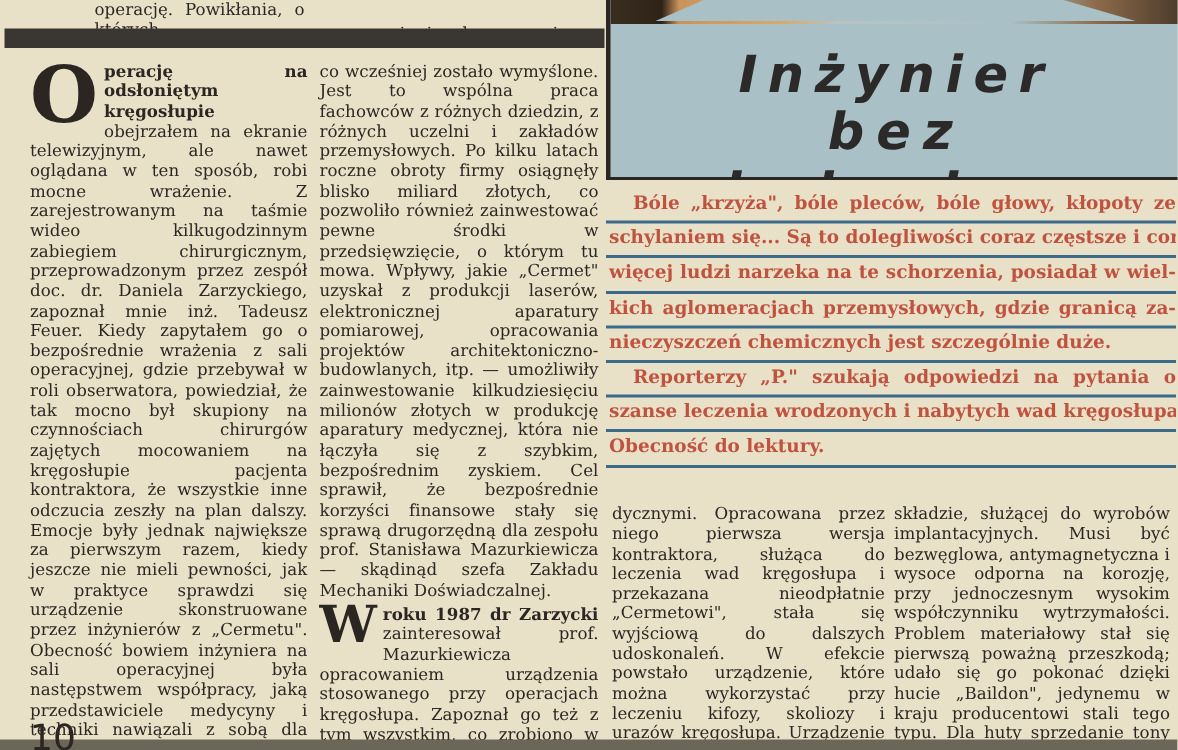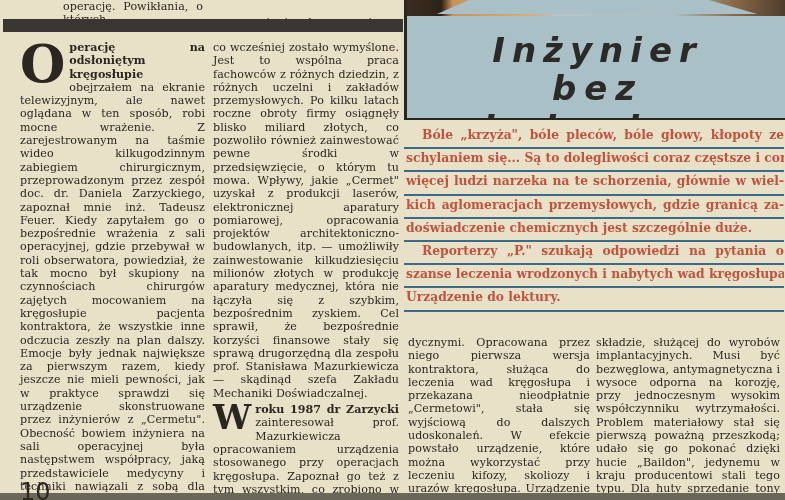--- a/index.html
+++ b/index.html
@@ -59,26 +59,26 @@
   <div id="header-art">
     <div id="header-photo"></div>
     <div id="header-wedge"></div>
     <div id="title-1" class="title-line">Inżynier</div>
     <div id="title-2" class="title-line">bez skalpela...</div>
   </div>
 
   <div id="lead">
     <div class="lead-line first">Bóle „krzyża", bóle pleców, bóle głowy, kłopoty ze</div>
     <div class="lead-line">schylaniem się... Są to dolegliwości coraz częstsze i coraz</div>
-    <div class="lead-line">więcej ludzi narzeka na te schorzenia, głównie w wiel-</div>
+    <div class="lead-line">więcej ludzi narzeka na te schorzenia, posiadał w wiel-</div>
     <div class="lead-line">kich aglomeracjach przemysłowych, gdzie granicą za-</div>
-    <div class="lead-line last">doświadczenie chemicznych jest szczególnie duże.</div>
+    <div class="lead-line last">nieczyszczeń chemicznych jest szczególnie duże.</div>
     <div class="lead-line first">Reporterzy „P." szukają odpowiedzi na pytania o</div>
     <div class="lead-line">szanse leczenia wrodzonych i nabytych wad kręgosłupa,</div>
-    <div class="lead-line last">Urządzenie do lektury.</div>
+    <div class="lead-line last">Obecność do lektury.</div>
   </div>
 
   <div id="col1" class="col txt">
     <p><span class="dropcap">O</span><span class="b">perację na odsłoniętym kręgosłupie</span><span> obejrzałem na ekranie telewizyjnym, ale nawet oglądana w ten sposób, robi mocne wrażenie. Z zarejestrowanym na taśmie wideo kilkugodzinnym zabiegiem chirurgicznym, przeprowadzonym przez zespół doc. dr. Daniela Zarzyckiego, zapoznał mnie inż. Tadeusz Feuer. Kiedy zapytałem go o bezpośrednie wrażenia z sali operacyjnej, gdzie przebywał w roli obserwatora, powiedział, że tak mocno był skupiony na czynnościach chirurgów zajętych mocowaniem na kręgosłupie pacjenta kontraktora, że wszystkie inne odczucia zeszły na plan dalszy. Emocje były jednak największe za pierwszym razem, kiedy jeszcze nie mieli pewności, jak w praktyce sprawdzi się urządzenie skonstruowane przez inżynierów z „Cermetu". Obecność bowiem inżyniera na sali operacyjnej była następstwem współpracy, jaką przedstawiciele medycyny i techniki nawiązali z sobą dla zwalczenia ludzkiego kalectwa.</span></p>
 
   </div>
 
   <div id="col2" class="col txt">
     <p>co wcześniej zostało wymyślone. Jest to wspólna praca fachowców z różnych dziedzin, z różnych uczelni i zakładów przemysłowych. Po kilku latach roczne obroty firmy osiągnęły blisko miliard złotych, co pozwoliło również zainwestować pewne środki w przedsięwzięcie, o którym tu mowa. Wpływy, jakie „Cermet" uzyskał z produkcji laserów, elektronicznej aparatury pomiarowej, opracowania projektów architektoniczno-budowlanych, itp. — umożliwiły zainwestowanie kilkudziesięciu milionów złotych w produkcję aparatury medycznej, która nie łączyła się z szybkim, bezpośrednim zyskiem. Cel sprawił, że bezpośrednie korzyści finansowe stały się sprawą drugorzędną dla zespołu prof. Stanisława Mazurkiewicza — skądinąd szefa Zakładu Mechaniki Doświadczalnej.</p>
     <p style="margin-top:3px"><span class="dropcap-w">W</span><span class="b"> roku 1987 dr Zarzycki</span><span> zainteresował prof. Mazurkiewicza opracowaniem urządzenia stosowanego przy operacjach kręgosłupa. Zapoznał go też z tym wszystkim, co zrobiono w tej sprawie za granicą. Import był nazbyt kosztowny, środki dewizowe, jakimi dysponuje służba zdrowia — mizerne, a liczba schorzeń wymagających interwencji chirurgicznej nazbyt duża, aby pacjentów zostawić na łasce losu. Znaczne doświadczenie posiadał również dr Kazimierz Bącal z zielonogórskiej Wyższej Szkoły Inżynierskiej, który prowadził tam pracownię biomechaniczną i od wielu lat interesował się urządzeniami ortope-</span></p>

